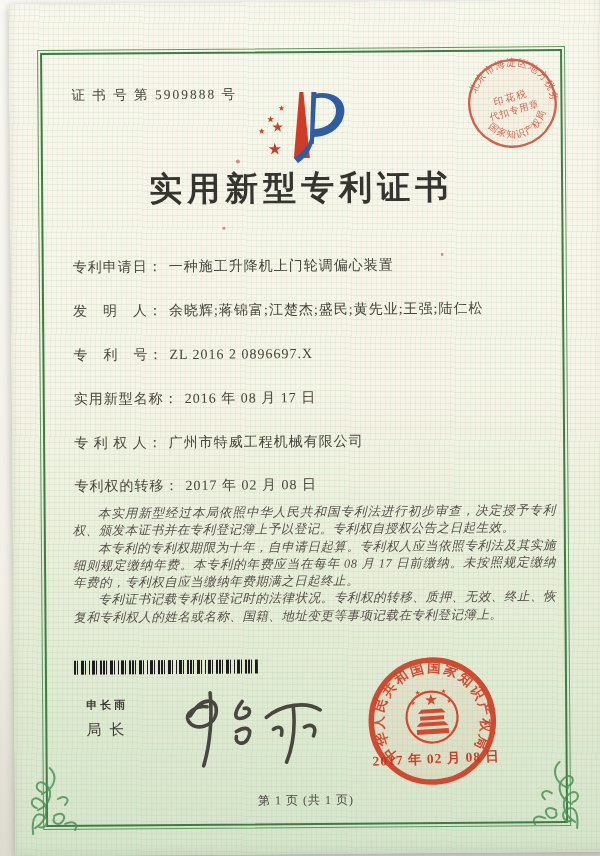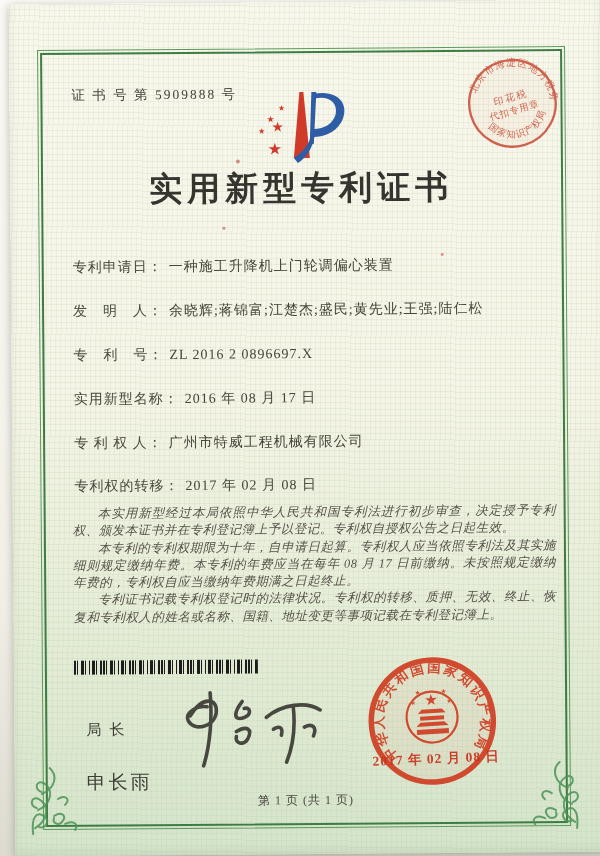--- a/index.html
+++ b/index.html
@@ -45,21 +45,21 @@
   .paras p{margin:0;text-indent:2em;}
   .barcode{
     left:60px;top:657px;width:184px;height:14px;
     background:repeating-linear-gradient(90deg,
       #1c1c1c 0 2px,transparent 2px 3px,#1c1c1c 3px 4px,transparent 4px 7px,
       #1c1c1c 7px 10px,transparent 10px 11px,#1c1c1c 11px 12px,transparent 12px 15px,
       #1c1c1c 15px 16px,transparent 16px 18px,#1c1c1c 18px 21px,transparent 21px 22px,
       #1c1c1c 22px 23px,transparent 23px 26px,#1c1c1c 26px 28px,transparent 28px 29px);
   }
   .signer-title{left:72px;top:702px;font-size:15px;letter-spacing:8px;color:#3e3d36;margin-top:15px;}
-  .signer-name{left:72px;top:766px;font-size:19px;letter-spacing:3px;color:#3e3d36;}
+  .signer-name{left:72px;top:694px;font-size:11px;letter-spacing:3px;color:#3e3d36;font-weight:bold;}
   .seal-date{
     left:358px;top:749px;font-size:13.5px;font-weight:bold;color:#c8331a;
     letter-spacing:1px;transform:rotate(-2deg);opacity:.92;
   }
   .footer{left:28px;top:790px;width:526px;text-align:center;font-size:12px;color:#4c4b42;letter-spacing:1px;}
   .speck{position:absolute;border-radius:50%;background:rgba(190,60,50,.55);}
   svg{overflow:visible;}
 </style>
 </head>
 <body>

